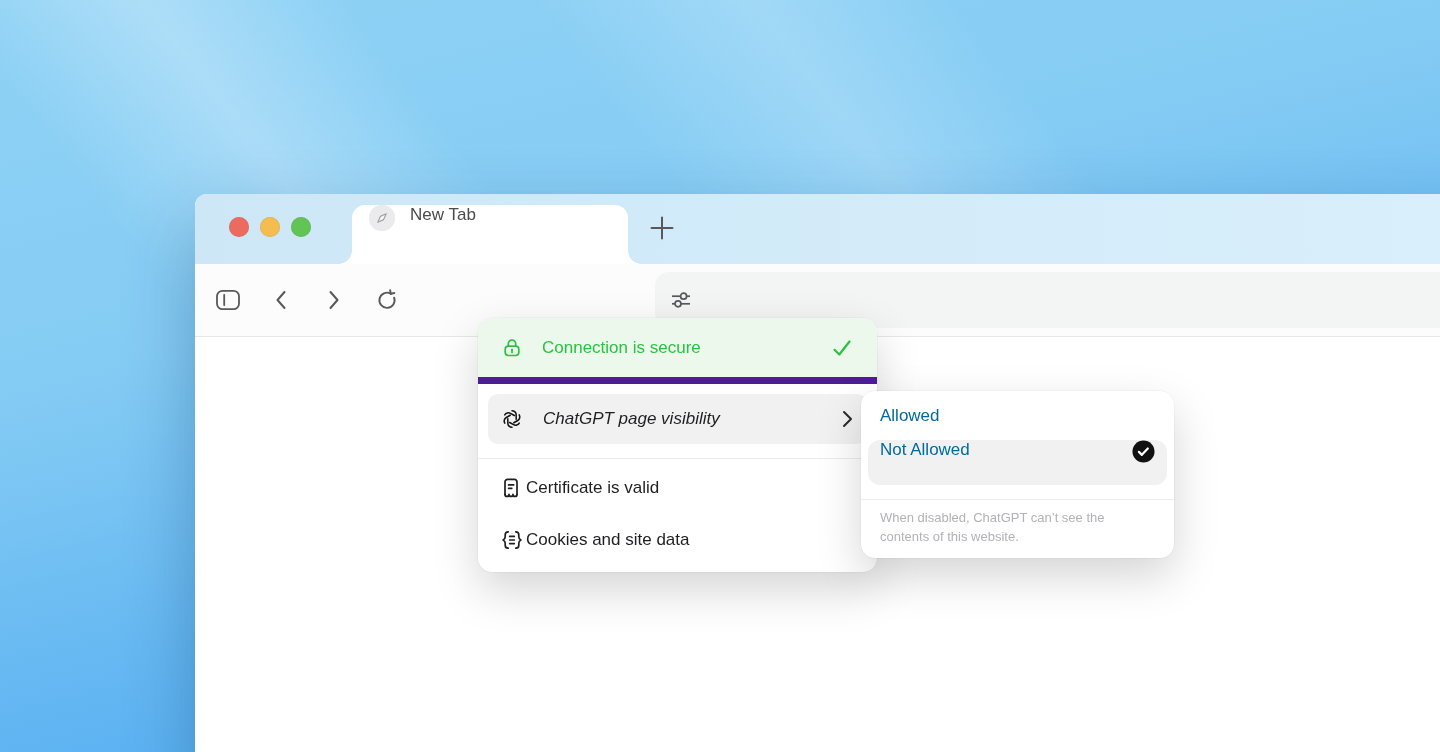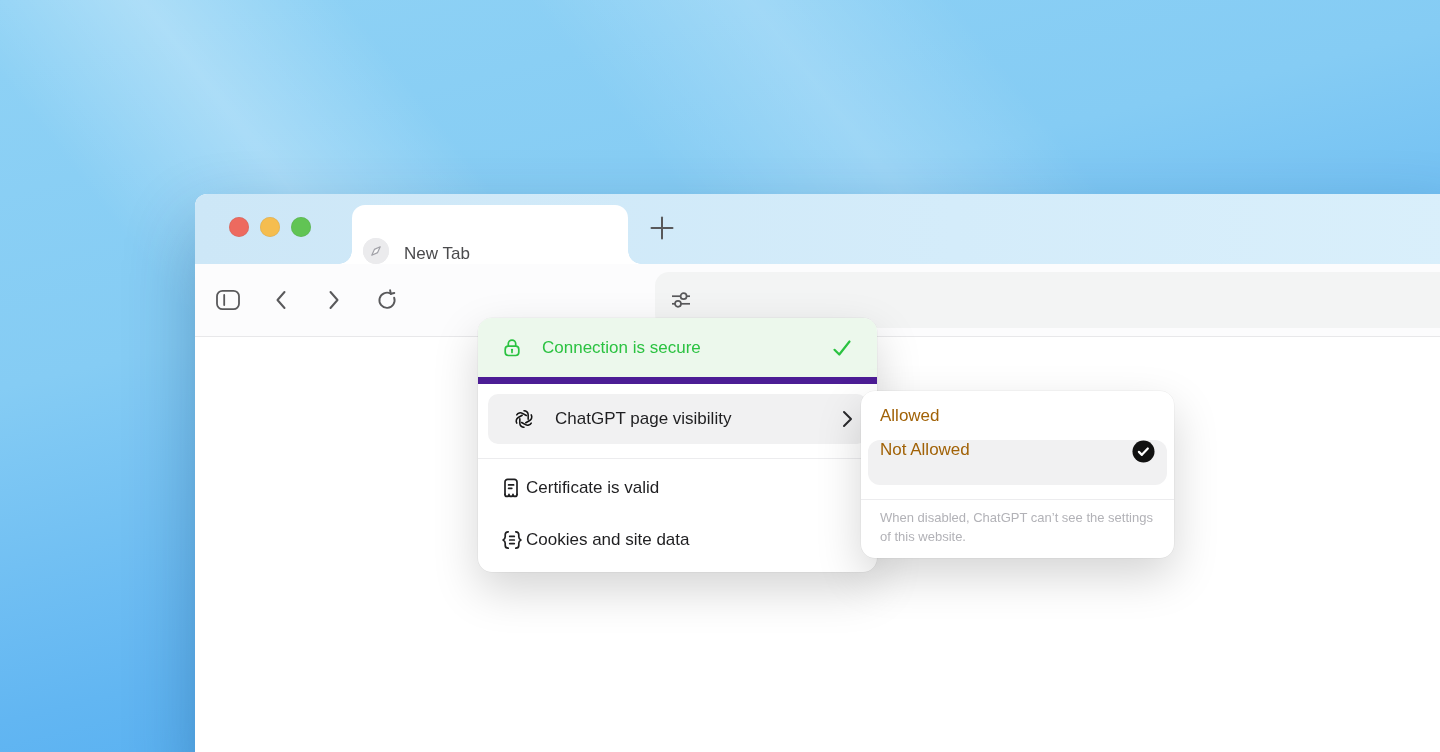--- a/index.html
+++ b/index.html
@@ -27,21 +27,21 @@
   }
   .traffic-lights { position:absolute; left:34px; top:23px; display:flex; gap:11px; }
   .traffic { width:20px; height:20px; border-radius:50%; border:none; box-shadow:inset 0 0 1px rgba(0,0,0,.25); cursor:default; }
   .t-red    { background:#ed6a5f; }
   .t-yellow { background:#f5bd4f; }
   .t-green  { background:#61c454; }
 
   .tab {
     position:absolute; left:157px; top:11px; width:276px; height:59px;
     background:#fff; border-radius:13px 13px 0 0;
-    display:flex; align-items:flex-end; padding-left:11px;
+    display:flex; align-items:flex-start; padding-left:17px;
   }
   .tab::before, .tab::after { content:""; position:absolute; bottom:0; width:13px; height:13px; }
   .tab::before { left:-13px;  background:radial-gradient(circle at 0 0,   rgba(0,0,0,0) 12.5px, #fff 13px); }
   .tab::after  { right:-13px; background:radial-gradient(circle at 100% 0,rgba(0,0,0,0) 12.5px, #fff 13px); }
   .favicon {
     width:26px; height:26px; border-radius:50%; background:#ebebed;
     display:flex; align-items:center; justify-content:center; flex:0 0 auto;
   }
   .tab-title { margin-left:15px; font-size:17px; color:#4b4b4d; white-space:nowrap; }
 
@@ -75,40 +75,40 @@
   .menu-panel { left:478px; top:318px; width:399px; overflow:hidden; }
   .banner {
     height:66px; background:#ecf8ec; border-bottom:7px solid #4c1d95;
     display:flex; align-items:center; padding:0 24px 0 22px;
   }
   .banner-label { margin-left:18px; font-size:17px; color:#2bc241; }
   .banner-check { margin-left:auto; display:flex; }
 
   .row-highlight {
     margin:10px 10px 0; height:50px; border-radius:10px; background:#f1f1f2;
-    display:flex; align-items:center; padding:0 14px 0 24px; cursor:default;
+    display:flex; align-items:center; padding:0 14px 0 12px; cursor:default;font-style:italic;
   }
   .row-highlight .menu-label { margin-left:19px; }
   .submenu-chevron { margin-left:auto; display:flex; }
 
   .menu-divider { height:1px; background:#ececee; margin-top:14px; }
 
   .menu-rows { padding:3px 0 6px; }
   .menu-row { height:52px; display:flex; align-items:center; padding:0 22px; gap:2px; cursor:default; }
   .menu-icon { width:24px; height:24px; display:flex; align-items:center; justify-content:center; flex:0 0 auto; }
   .menu-label { font-size:17px; color:#1f1f21; white-space:nowrap; }
 
   
   .submenu { left:861px; top:391px; width:313px; z-index:21; }
   .option-plain { height:49px; display:flex; align-items:center; padding:0 19px; cursor:default; }
   .option-selected {
     margin:0 7px; height:45px; background:#f1f1f2; border-radius:12px;
     display:flex; align-items:flex-start; padding:0 12px; cursor:default;
   }
-  .option-label { font-size:17px; color:#a16207; }
+  .option-label { font-size:17px; color:#0369a1; }
   .check-circle { margin-left:auto; display:flex; }
   .sub-divider { height:1px; background:#ececee; margin-top:14px; }
   .footnote { padding:8px 20px 12px 19px; font-size:13px; line-height:19px; color:#b2b2b7; }
 
   svg { display:block; }
 </style>
 </head>
 <body>
 
 <div class="window">
@@ -265,14 +265,14 @@
   <div class="option-selected">
     <span class="option-label">Not Allowed</span>
     <span class="check-circle">
       <svg width="23" height="23" viewBox="0 0 24 24">
         <circle cx="12" cy="12" r="11.5" fill="#111"></circle>
         <path d="M7.2 12.4 l3.1 3.1 6.2 -6.6" fill="none" stroke="#fff" stroke-width="2.3" stroke-linecap="round" stroke-linejoin="round"></path>
       </svg>
     </span>
   </div>
   <div class="sub-divider"></div>
-  <div class="footnote">When disabled, ChatGPT can’t see the settings of this website.</div>
+  <div class="footnote">When disabled, ChatGPT can’t see the contents of this website.</div>
 </div>
 
 </body></html>

